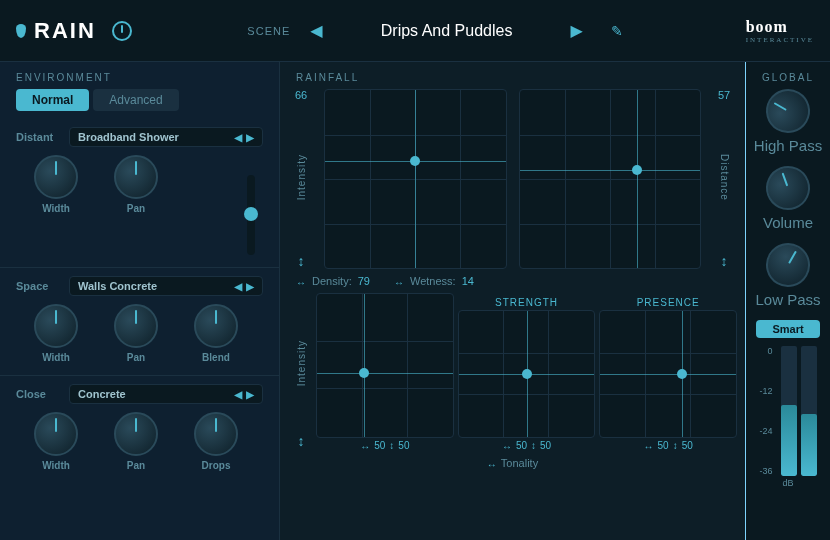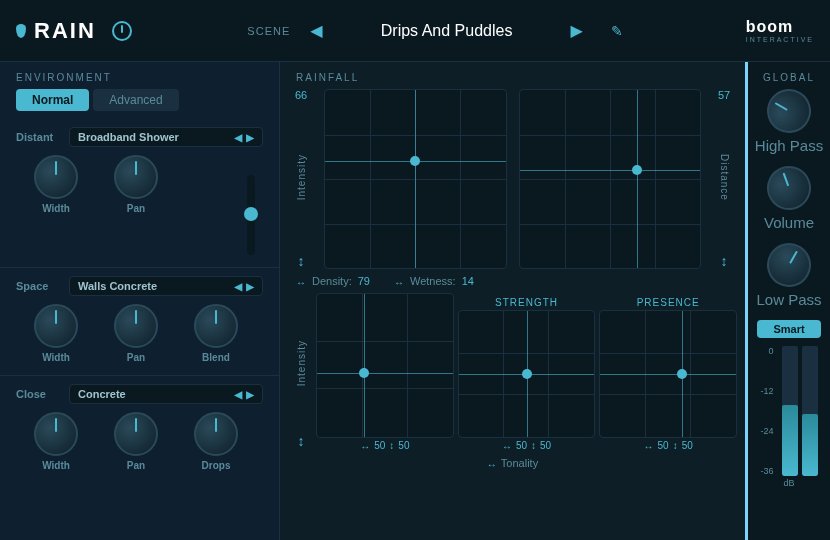--- a/index.html
+++ b/index.html
@@ -95,20 +95,21 @@
       color: #4ab8d0;
       font-size: 14px;
       cursor: pointer;
       margin-left: 8px;
     }
     .boom-logo {
       width: 80px;
       display: flex;
       align-items: center;
       justify-content: flex-end;
+      font-family: Liberation Serif, serif;
     }
     .boom-text {
       color: #ffffff;
       font-size: 16px;
       font-weight: bold;
       letter-spacing: 1px;
     }
     .boom-sub {
       color: #5a8a9a;
       font-size: 7px;
@@ -379,21 +380,21 @@
     }
     .tonality-text {
       color: #5a8a9a;
       font-size: 11px;
     }
 
     
     .global-panel {
       width: 85px;
       background: #0a1920;
-      border-left: 3px solid #7dd3fc;
+      border-left: 1px solid #7dd3fc;
       display: flex;
       flex-direction: column;
       align-items: center;
       padding-top: 0;
       flex-shrink: 0;
     }
     .global-header {
       color: #5a8a9a;
       font-size: 10px;
       letter-spacing: 2px;

